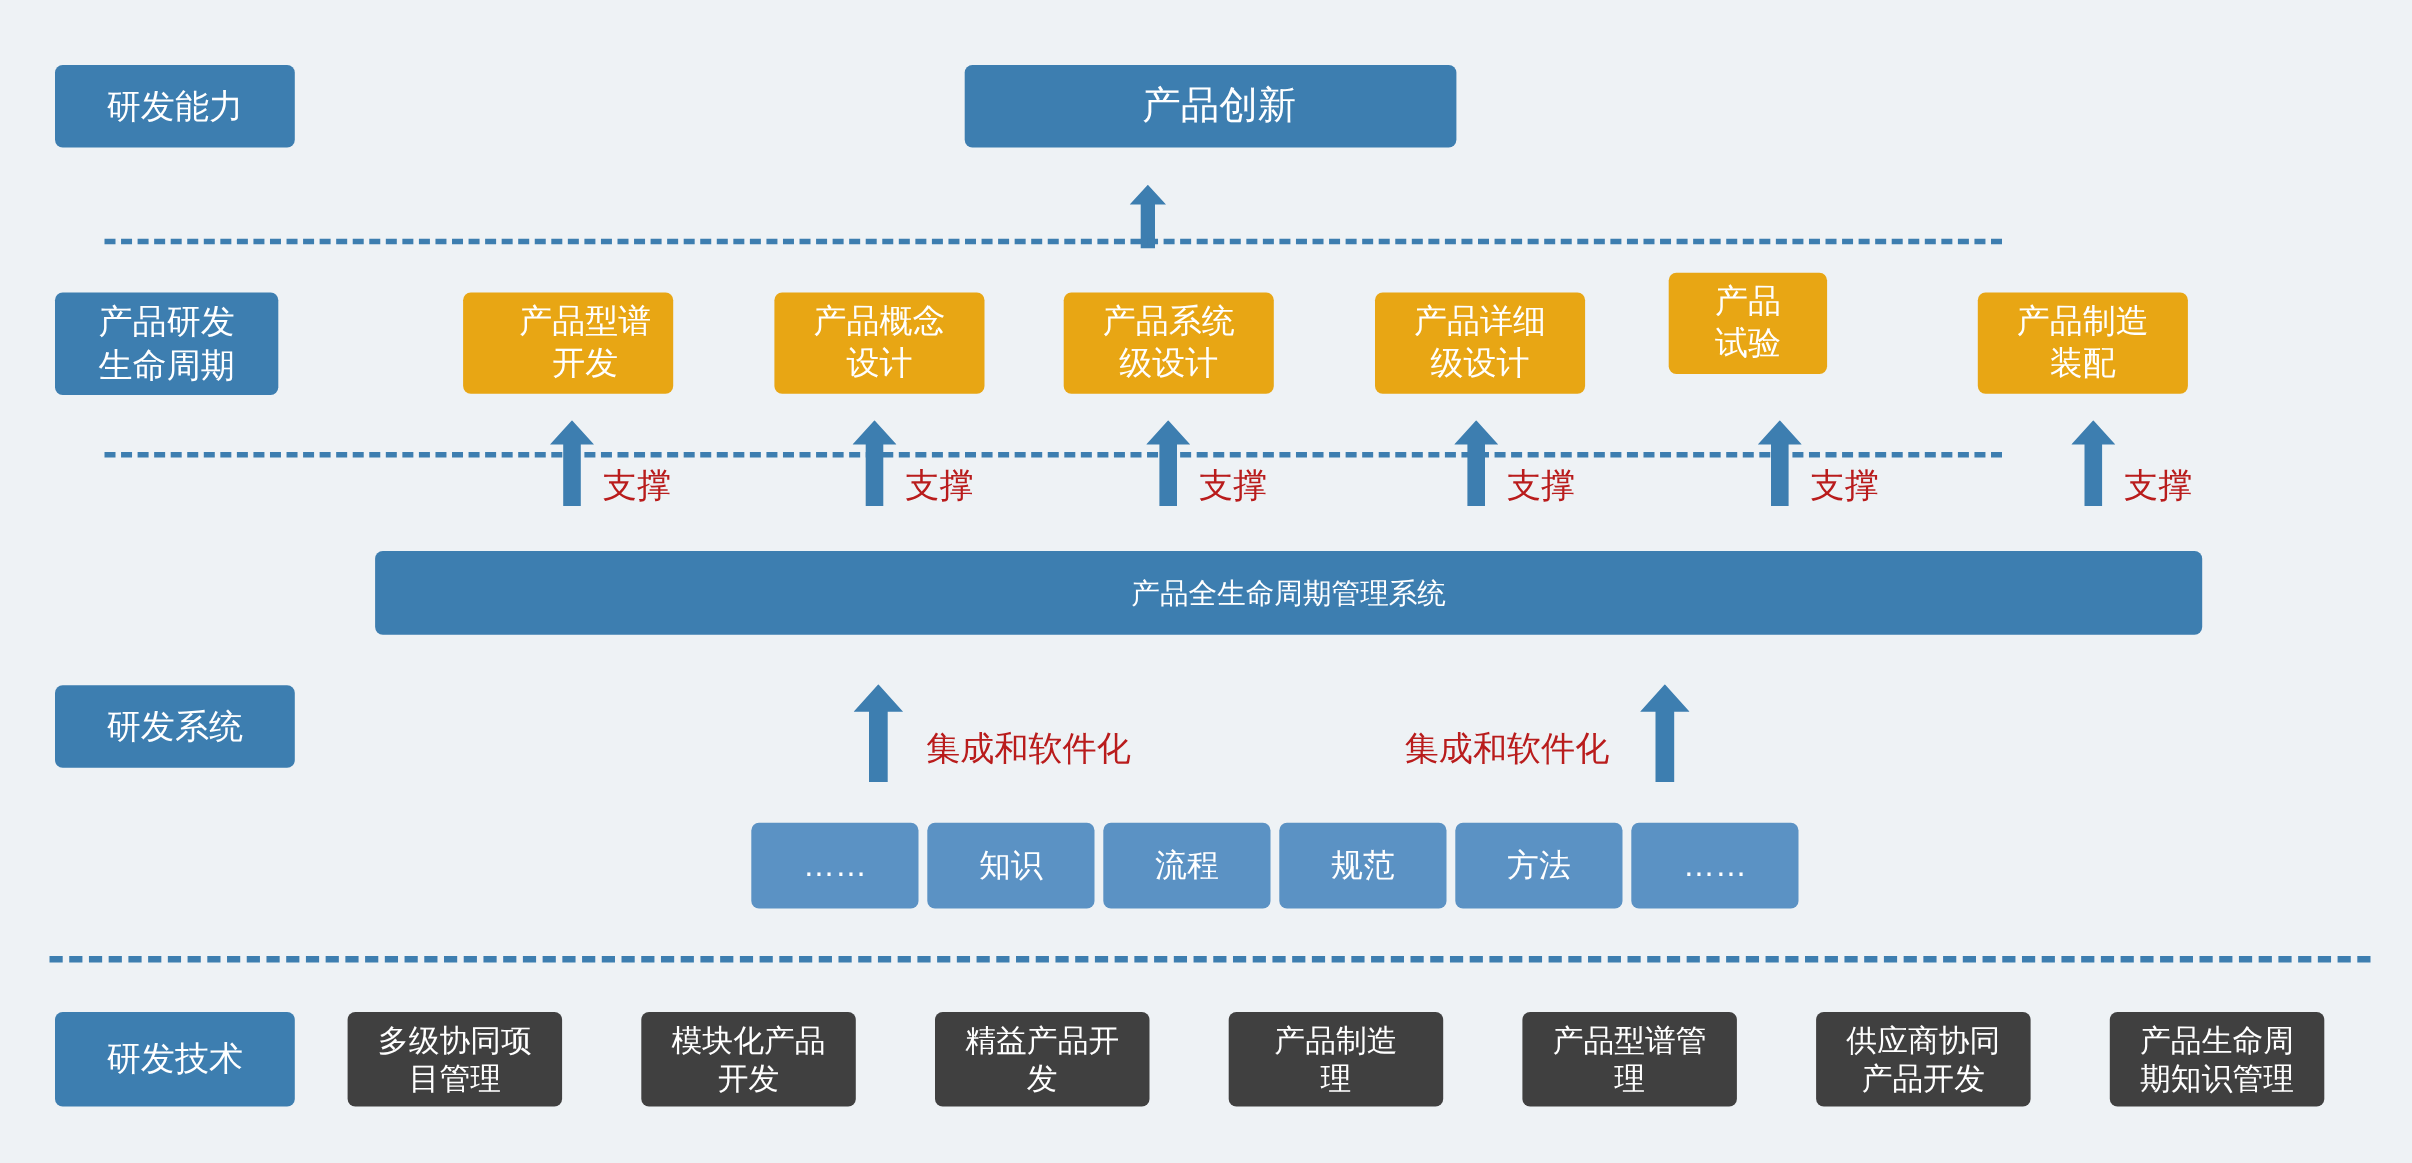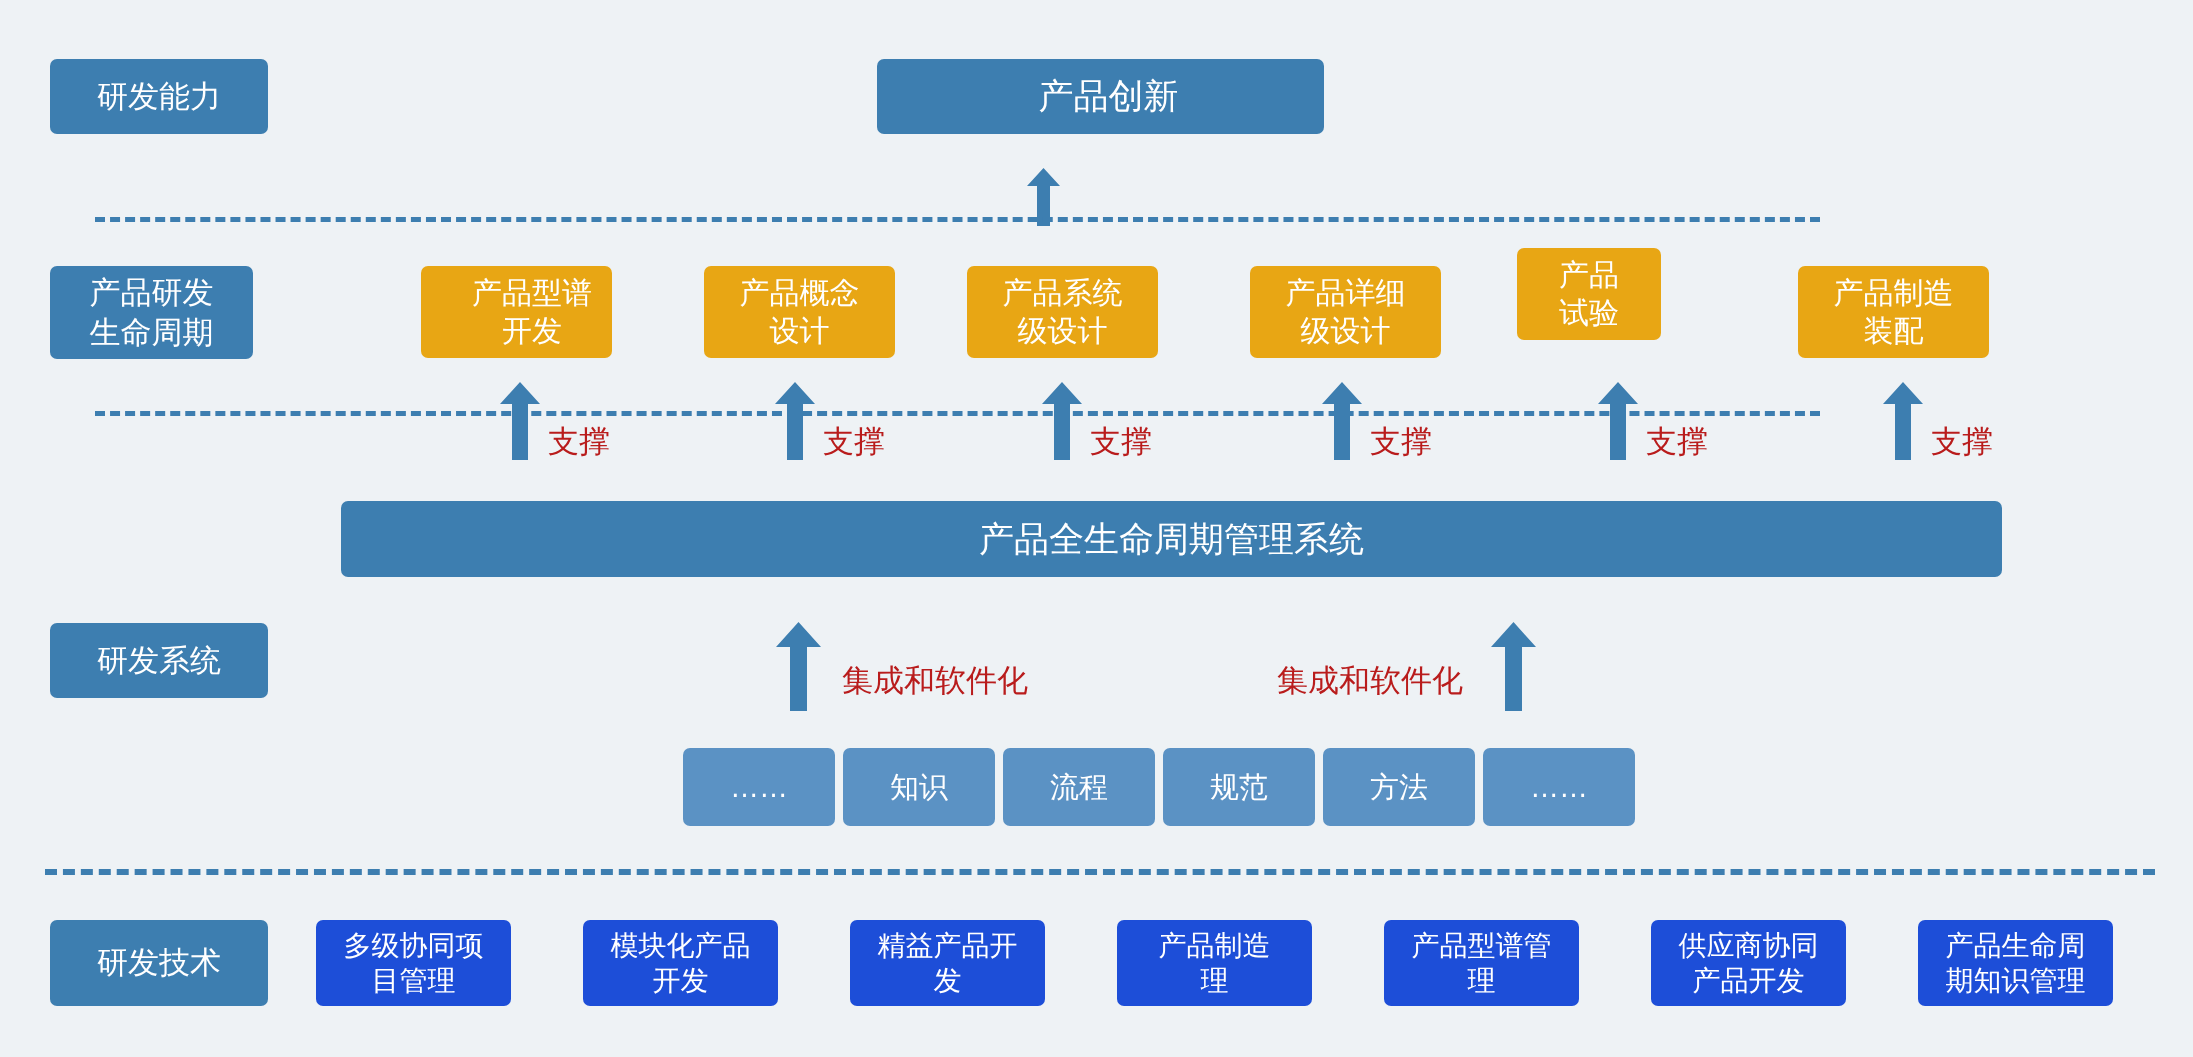--- a/index.html
+++ b/index.html
@@ -26,26 +26,26 @@
     text-align: center;
     color: #ffffff;
     border-radius: 7px;
     line-height: 1.26;
     white-space: pre-line;
     user-select: none;
   }
   .blue      { background: #3d7eb0; }
   .blue-lite { background: #5b92c4; }
   .orange    { background: #e8a614; }
-  .teal      { background: #1d4ed8; }
+  .teal      { background: #404040; }
 
   .lbl-left   { font-size: 31px; }
   .top-title  { font-size: 35px; }
   .stage-box  { font-size: 30px; }
-  .plm-bar    { font-size: 35px; }
+  .plm-bar    { font-size: 26px; }
   .chip       { font-size: 29px; }
   .tech-box   { font-size: 28px; }
 
   
   .dash {
     position: absolute;
     height: 0;
     border-top: 5px dashed #3d7eb0;
   }
   .dash.fine { border-top: 6px dashed #3d7eb0; }

